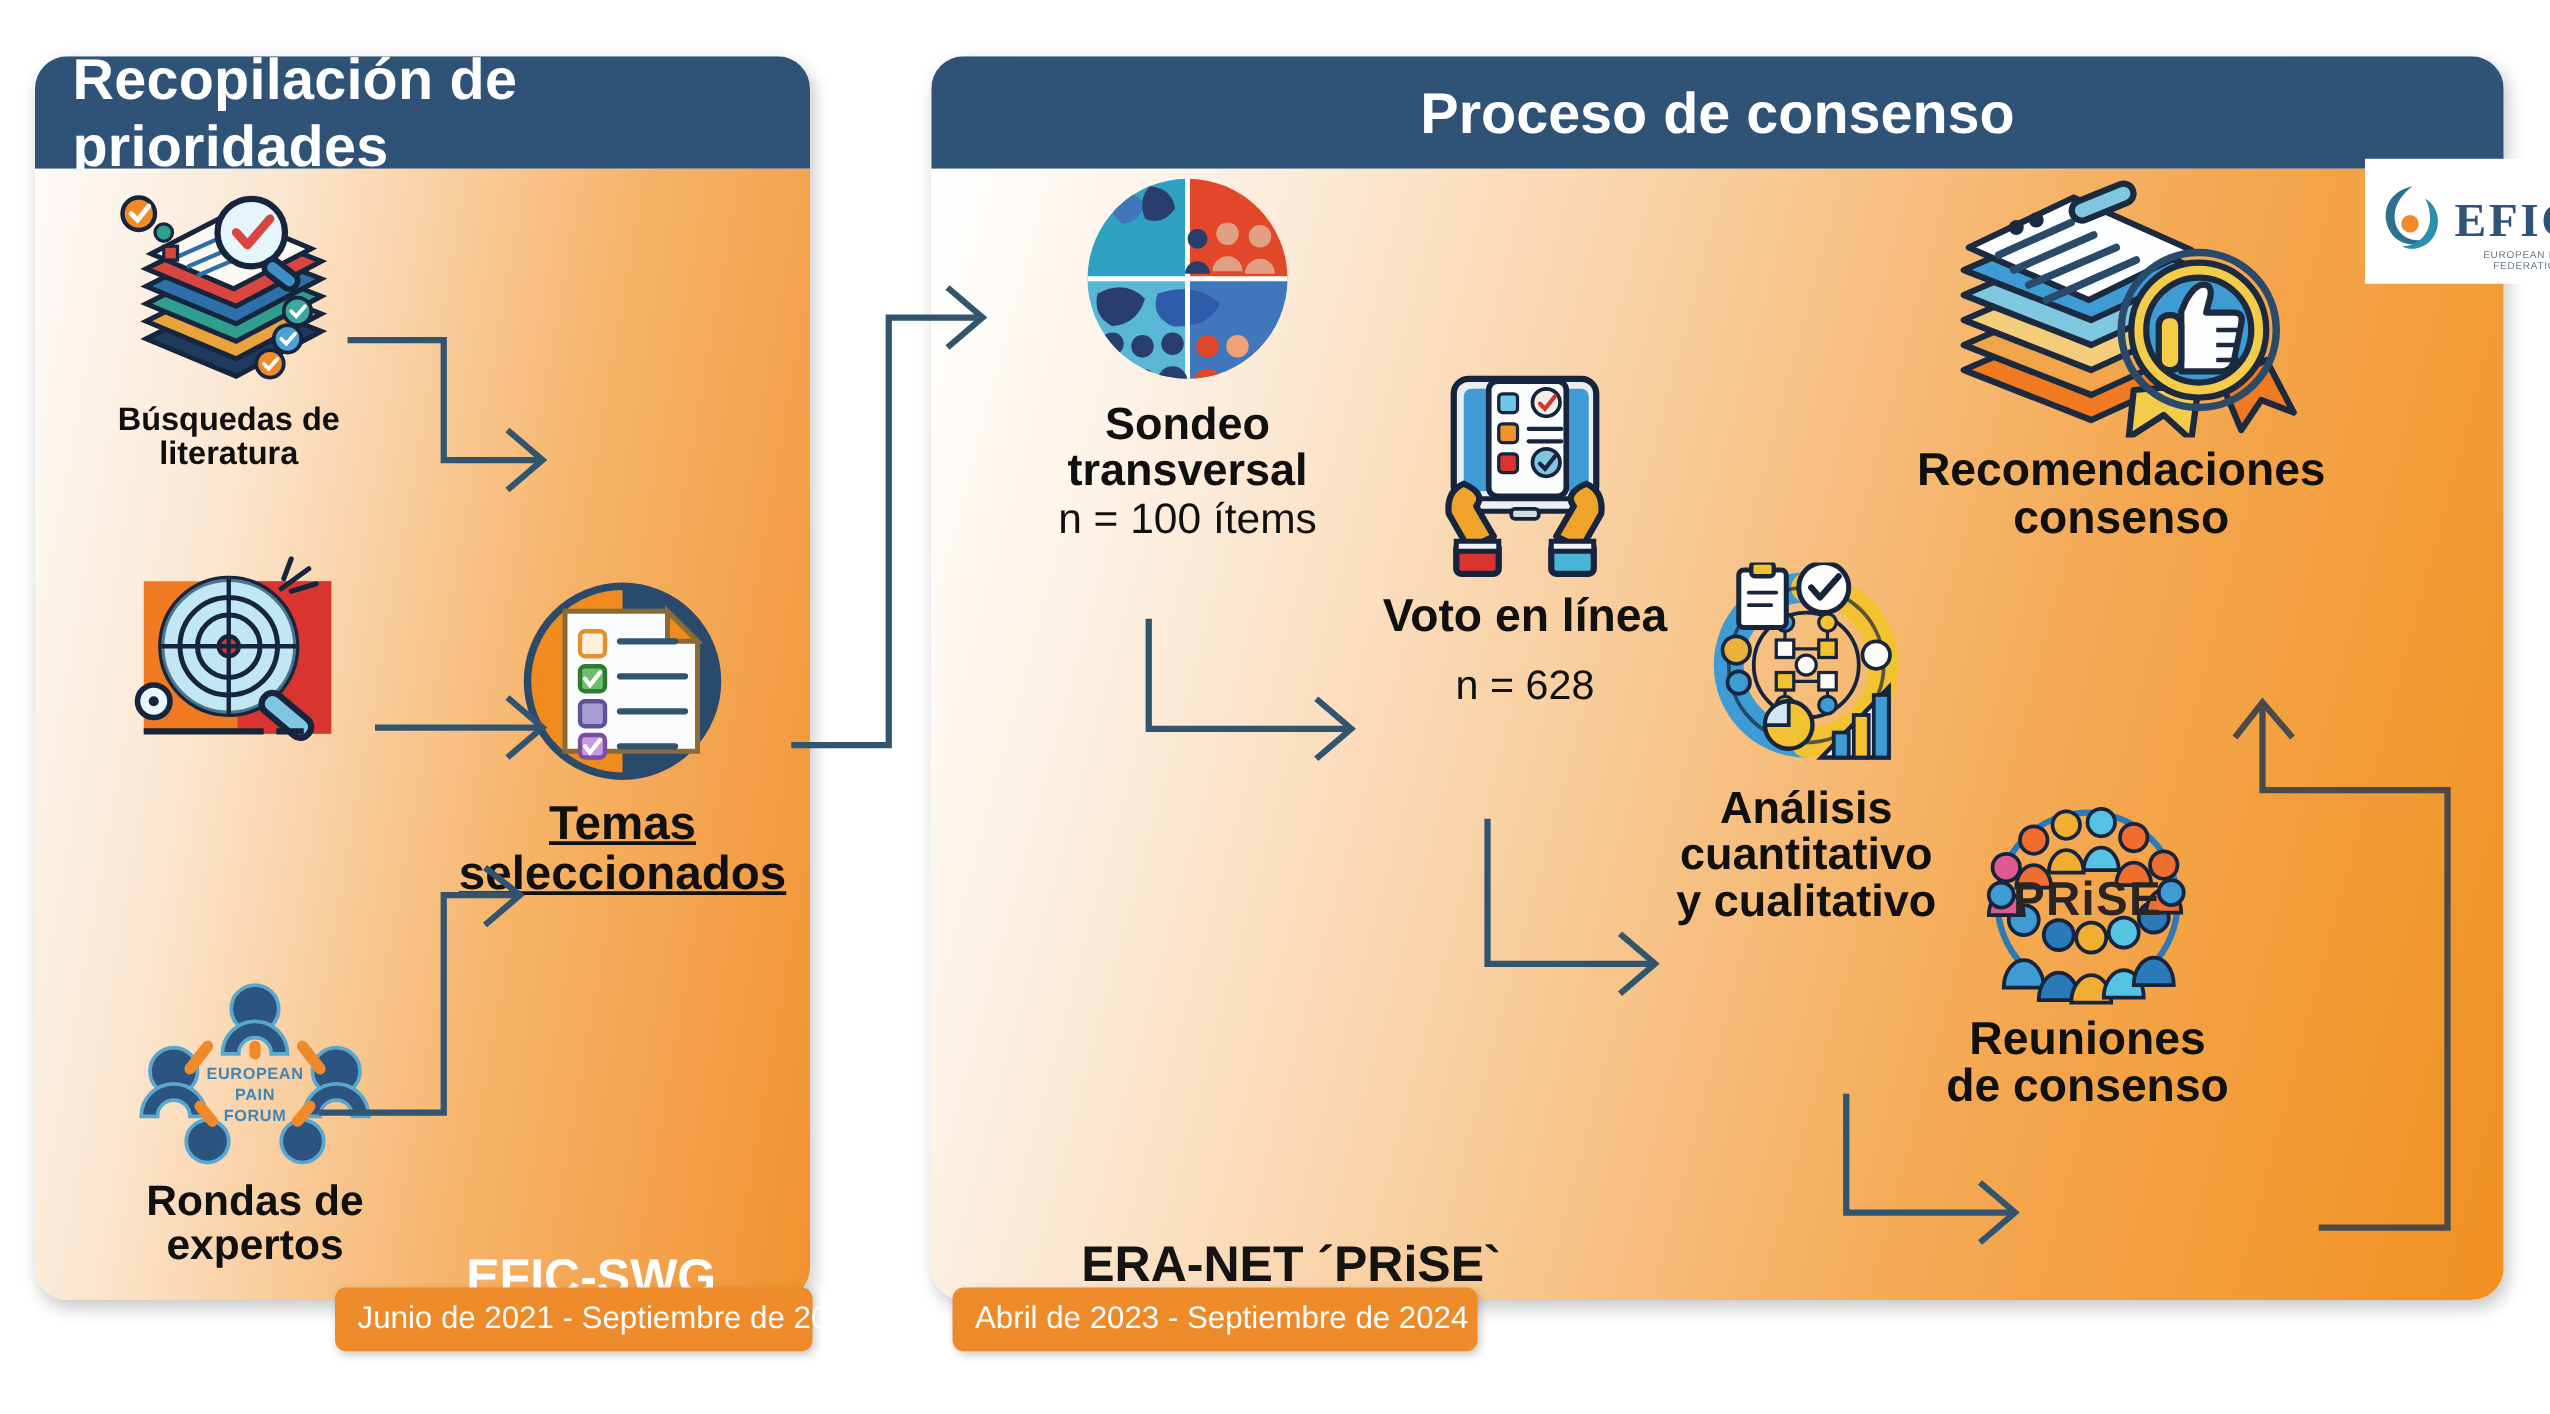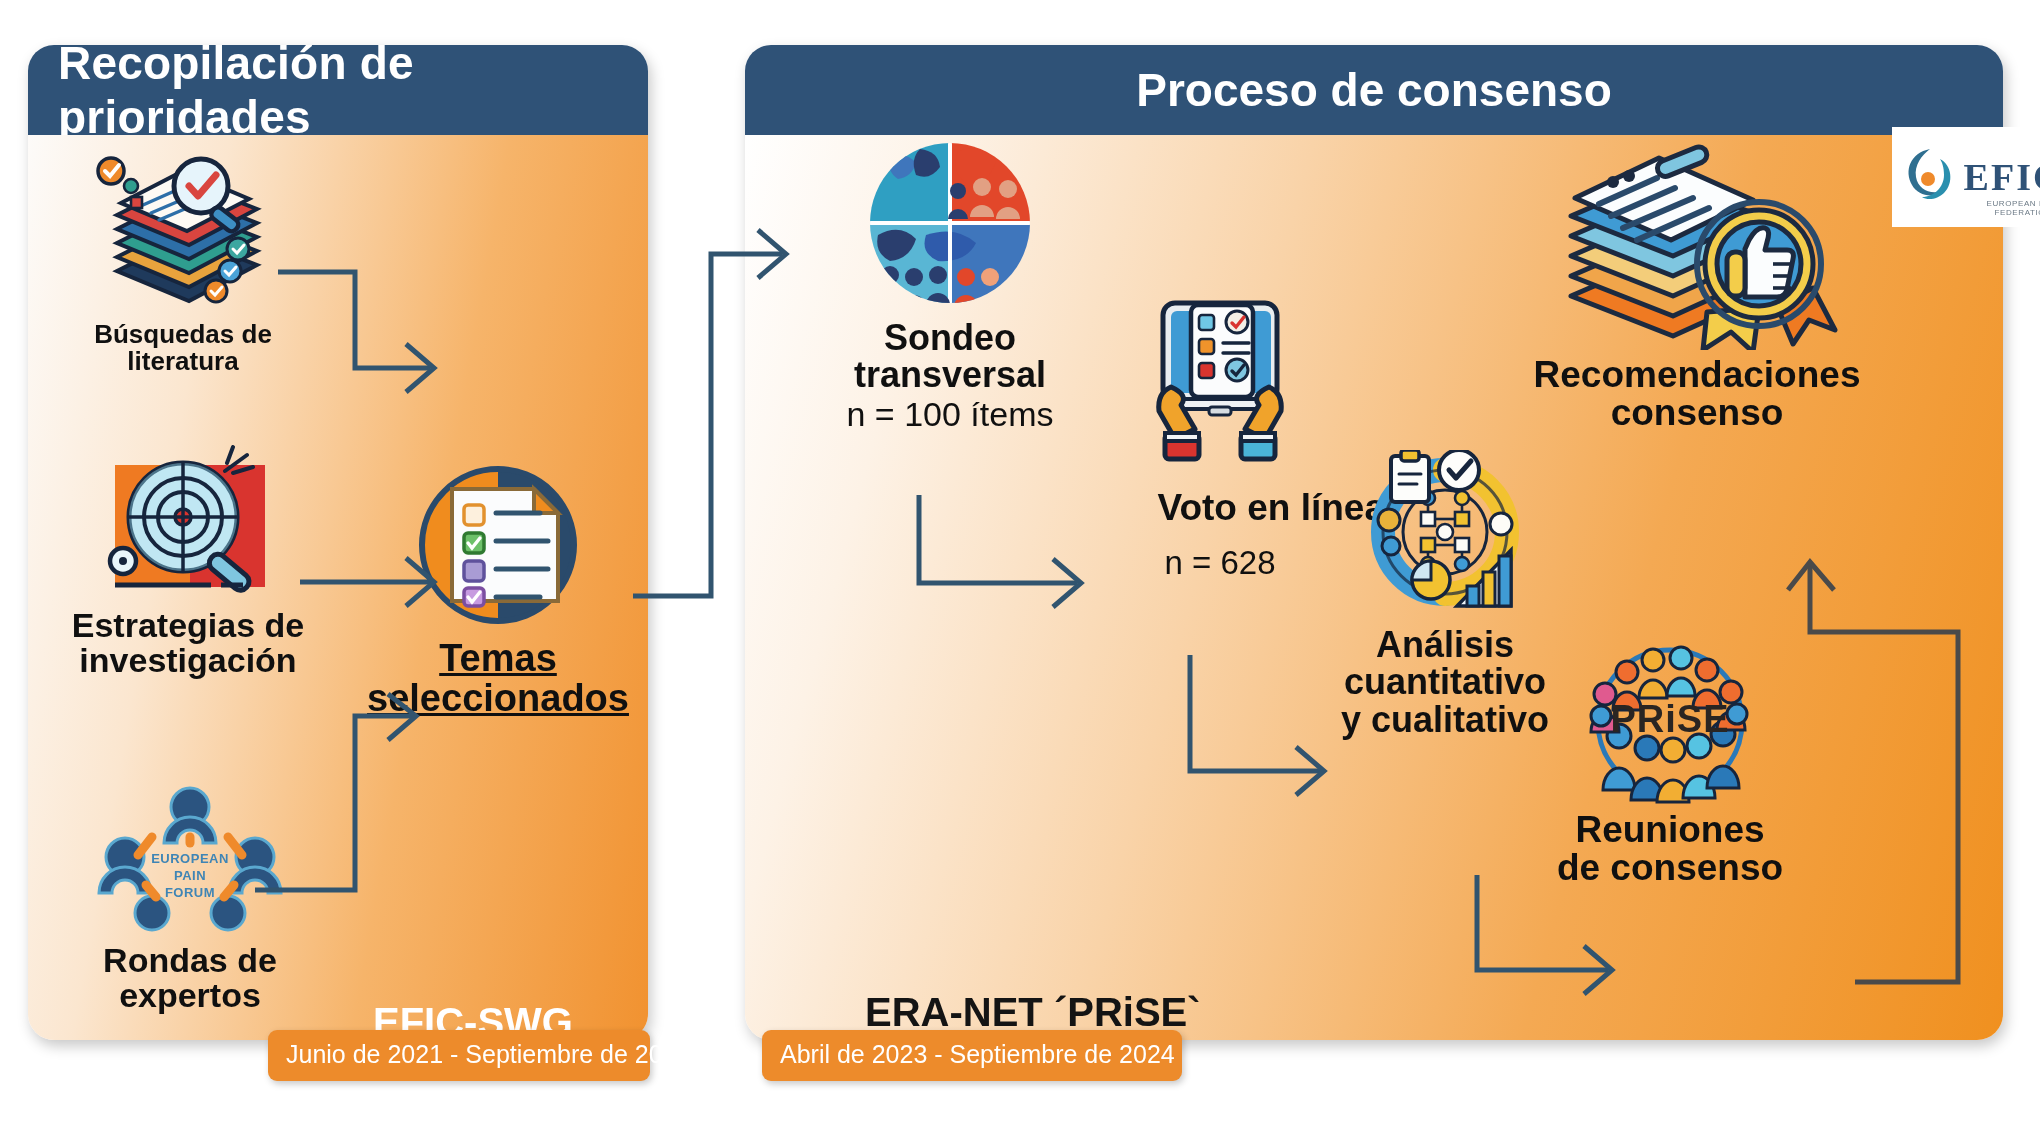--- a/index.html
+++ b/index.html
@@ -146,25 +146,23 @@
             <line x1="24" y1="66" x2="132" y2="66" stroke="#16253d" stroke-width="3.5"></line>
             <line x1="78" y1="12" x2="78" y2="120" stroke="#16253d" stroke-width="3.5"></line>
             <rect x="112" y="100" width="46" height="17" rx="8" fill="#7fc6e0" stroke="#16253d" stroke-width="5" transform="rotate(40 112 100)"></rect>
             <path d="M120 20 l22 -16 M128 22 l20 -6 M122 12 l6 -16" stroke="#16253d" stroke-width="4" fill="none" stroke-linecap="round"></path>
             <circle cx="18" cy="110" r="13" fill="#e9f6fb" stroke="#16253d" stroke-width="4.5"></circle>
             <circle cx="18" cy="110" r="4" fill="#16253d"></circle>
             <line x1="10" y1="134" x2="148" y2="134" stroke="#16253d" stroke-width="5" stroke-dasharray="96 10 22"></line>
           </g>
         </svg>
       </span>
-      <div class="label" style="font-size:34px;margin-top:4px;">Estrategias de
-investigación</div>
-    </div>
-
-    <div class="node" style="left:22px;top:740px;width:280px;">
+    </div>
+
+    <div class="node" style="left:36px;top:740px;width:280px;">
       <span class="icon">
         <svg width="200" height="150" viewBox="0 0 200 150">
           <g fill="#2b5480" stroke="#5aa8cf" stroke-width="3">
             <circle cx="100" cy="22" r="19"></circle>
             <path d="M74 58 a26 26 0 0 1 52 0 l-13 0 a13 13 0 0 0 -26 0 z"></path>
             <circle cx="35" cy="72" r="19"></circle>
             <path d="M9 108 a26 26 0 0 1 52 0 l-13 0 a13 13 0 0 0 -26 0 z"></path>
             <circle cx="165" cy="72" r="19"></circle>
             <path d="M139 108 a26 26 0 0 1 52 0 l-13 0 a13 13 0 0 0 -26 0 z"></path>
             <circle cx="62" cy="128" r="17"></circle>
@@ -319,21 +317,21 @@
           <rect x="68" y="112" width="22" height="8" rx="3" fill="#d6dce1" stroke="#16253d" stroke-width="3"></rect>
 
           <path d="M30 92 q-14 6 -12 24 l16 28 l20 -10 l-14 -24 q8 -10 -10 -18 Z" fill="#f0a32b" stroke="#16253d" stroke-width="5" stroke-linejoin="round"></path>
           <path d="M128 92 q14 6 12 24 l-16 28 l-20 -10 l14 -24 q-8 -10 10 -18 Z" fill="#f0a32b" stroke="#16253d" stroke-width="5" stroke-linejoin="round"></path>
           <rect x="24" y="140" width="34" height="24" rx="4" fill="#d9342f" stroke="#16253d" stroke-width="5"></rect>
           <rect x="24" y="138" width="34" height="8" fill="#f3f5f7" stroke="#16253d" stroke-width="4"></rect>
           <rect x="100" y="140" width="34" height="24" rx="4" fill="#4ab4d8" stroke="#16253d" stroke-width="5"></rect>
           <rect x="100" y="138" width="34" height="8" fill="#f3f5f7" stroke="#16253d" stroke-width="4"></rect>
         </svg>
       </span>
-      <div class="label" style="font-size:37px;margin-top:20px;text-align:right;">Voto en línea</div>
+      <div class="label" style="font-size:37px;margin-top:4px;">Voto en línea</div>
       <div class="sub" style="font-size:33px;margin-top:18px;">n = 628</div>
     </div>
 
     <div class="node" style="left:535px;top:405px;width:330px;">
       <span class="icon">
         <svg width="172" height="168" viewBox="0 0 172 168">
           <path d="M86 20 a62 62 0 0 0 0 124" fill="none" stroke="#3f9bd4" stroke-width="24" stroke-linecap="round"></path>
           <path d="M86 20 a62 62 0 0 1 0 124" fill="none" stroke="#f2c230" stroke-width="24" stroke-linecap="round"></path>
           <path d="M86 20 a62 62 0 0 0 0 124" fill="none" stroke="#16253d" stroke-width="3" opacity=".7"></path>
           <path d="M86 20 a62 62 0 0 1 0 124" fill="none" stroke="#16253d" stroke-width="3" opacity=".7"></path>

